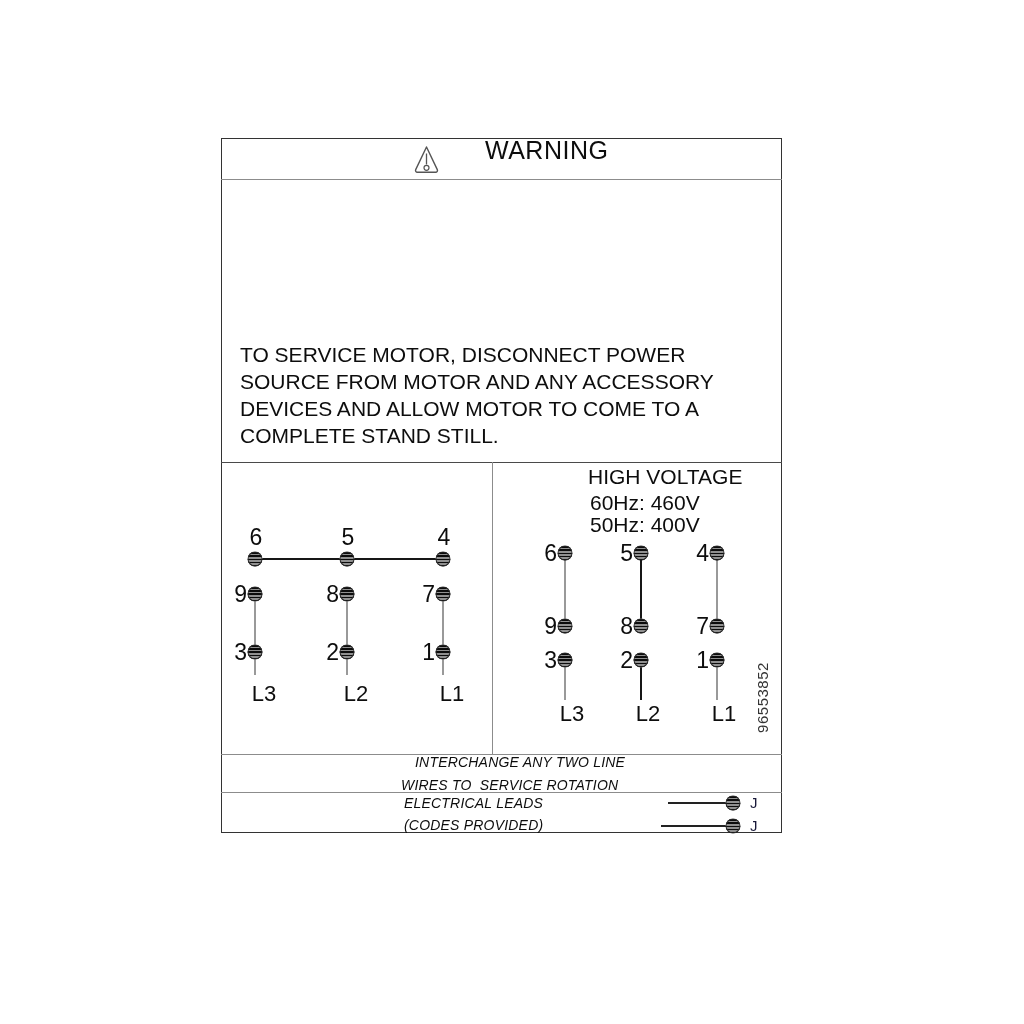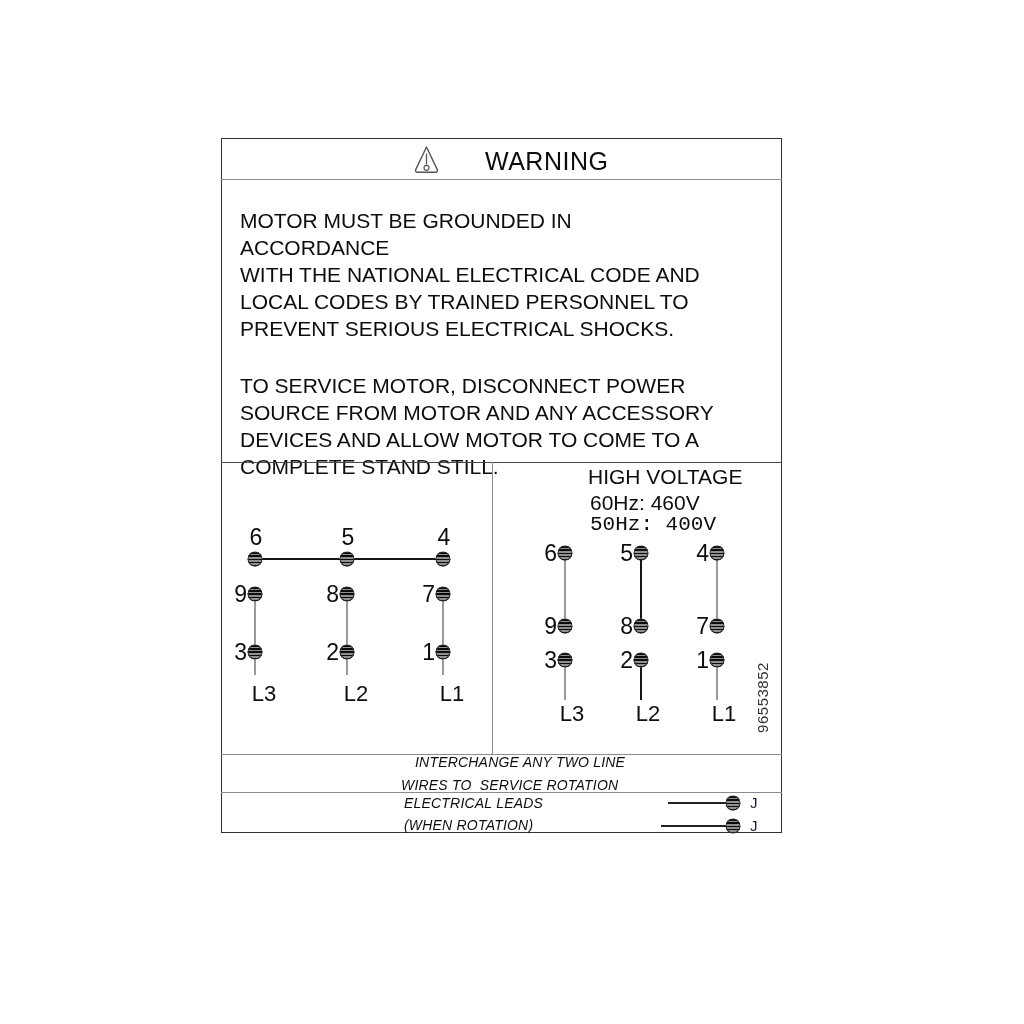--- a/index.html
+++ b/index.html
@@ -8,32 +8,32 @@
     font-family:"Liberation Sans",sans-serif;color:#111;
   }
   .abs{position:absolute;}
   #label-box{
     left:221px;top:138px;width:561px;height:695px;
     border:1.5px solid #333;box-sizing:border-box;background:#fff;
   }
   .divider{background:#8c8c8c;height:1px;}
   .divider.dark{background:#4a4a4a;}
   .vdivider{background:#8c8c8c;width:1px;}
-  #warning-title{left:485px;top:147px;font-size:25px;letter-spacing:0.5px;color:#0d0d0d;}
+  #warning-title{left:485px;top:136px;font-size:25px;letter-spacing:0.5px;color:#0d0d0d;}
   #warning-tri{left:413px;top:144px;}
   .bodytext{font-size:21px;line-height:27px;white-space:pre-line;color:#0d0d0d;left:240px;width:480px;}
   #para1{top:207px;}
-  #para2{top:341px;margin-top:31px;}
+  #para2{top:341px;}
   .diagtitle{font-size:21px;color:#0d0d0d;white-space:pre;}
   .diagsub{font-size:20px;color:#0d0d0d;white-space:pre;}
   #lv-title{left:256px;width:200px;top:473px;text-align:center;}
   #lv-sub{left:247px;width:200px;top:500px;text-align:center;}
   #hv-title{left:588px;top:465px;}
   #hv-v60{left:590px;top:491px;font-size:21px;text-align:center;}
-  #hv-v50{left:590px;top:513px;font-size:21px;font-family:Liberation Mono, monospace;}
+  #hv-v50{left:590px;top:513px;font-size:21px;}
   .wire{position:absolute;}
   .term{
     position:absolute;width:15px;height:15px;border-radius:50%;
     background:repeating-linear-gradient(0deg,#0c0c0c 0 1.6px,#909090 1.6px 3.2px);
     box-shadow:inset 0 0 0 1px #2a2a2a;
     transform:translate(-50%,-50%);z-index:3;
   }
   .tnum{position:absolute;font-size:23px;color:#0d0d0d;z-index:4;line-height:26px;}
   .tnum.left{width:30px;text-align:right;}
   .tnum.above{width:30px;text-align:center;}
@@ -53,24 +53,20 @@
   <div id="label-box" class="abs"></div>
 
   <svg id="warning-tri" class="abs" width="27" height="31" viewBox="0 0 27 31">
     <path d="M13.5 3 L24.3 25.6 A1.8 1.8 0 0 1 22.7 28.2 L4.3 28.2 A1.8 1.8 0 0 1 2.7 25.6 L13.5 3 Z" fill="none" stroke="#555" stroke-width="1.4" stroke-linejoin="round"></path>
     <line x1="13.5" y1="9.5" x2="13.5" y2="20.5" stroke="#555" stroke-width="1.3"></line>
     <circle cx="13.5" cy="23.8" r="2.5" fill="none" stroke="#555" stroke-width="1.2"></circle>
   </svg>
   <div id="warning-title" class="abs">WARNING</div>
   <div class="abs divider" style="left:221px;top:179px;width:561px;"></div>
 
-  <div id="para1" class="abs bodytext">MOTOR MUST BE GROUNDED IN ACCORDANCE
-WITH THE NATIONAL ELECTRICAL CODE AND
-LOCAL CODES BY TRAINED PERSONNEL TO
-PREVENT SERIOUS ELECTRICAL SHOCKS.</div>
   <div id="para2" class="abs bodytext">TO SERVICE MOTOR, DISCONNECT POWER
 SOURCE FROM MOTOR AND ANY ACCESSORY
 DEVICES AND ALLOW MOTOR TO COME TO A
 COMPLETE STAND STILL.</div>
 
   <div class="abs divider dark" style="left:221px;top:462px;width:561px;"></div>
   <div class="abs vdivider" style="left:492px;top:462px;height:292px;"></div>
   <div class="abs divider" style="left:221px;top:754px;width:561px;"></div>
   <div class="abs divider" style="left:221px;top:792px;width:561px;"></div>
 
@@ -130,21 +126,21 @@
       <div class="term" style="left: 717px; top: 626px;"></div>
       <div class="tnum left" style="left: 679px; top: 613px;">7</div>
       <div class="term" style="left: 717px; top: 660px;"></div>
       <div class="tnum left" style="left: 679px; top: 647px;">1</div>
       <div class="llabel" style="left: 699px; top: 701px;">L1</div>
     </div>
 
   <div class="note" style="left:415px;top:754px;">INTERCHANGE ANY TWO LINE</div>
   <div class="note" style="left:401px;top:777px;">WIRES TO  SERVICE ROTATION</div>
   <div class="note" style="left:404px;top:795px;">ELECTRICAL LEADS</div>
-  <div class="note" style="left:404px;top:817px;">(WHEN ROTATION)</div>
+  <div class="note" style="left:404px;top:817px;">(CODES PROVIDED)</div>
 
   <div class="wire" style="left:668px;top:802px;width:58px;height:1.5px;background:#222;"></div>
   <div class="term" style="left:733px;top:803px;"></div>
   <div class="jlabel" style="left:750px;top:794px;">J</div>
   <div class="wire" style="left:661px;top:825px;width:65px;height:1.5px;background:#222;"></div>
   <div class="term" style="left:733px;top:826px;"></div>
   <div class="jlabel" style="left:750px;top:817px;">J</div>
 
   <div id="part-number" class="abs">96553852</div>
 </div>

